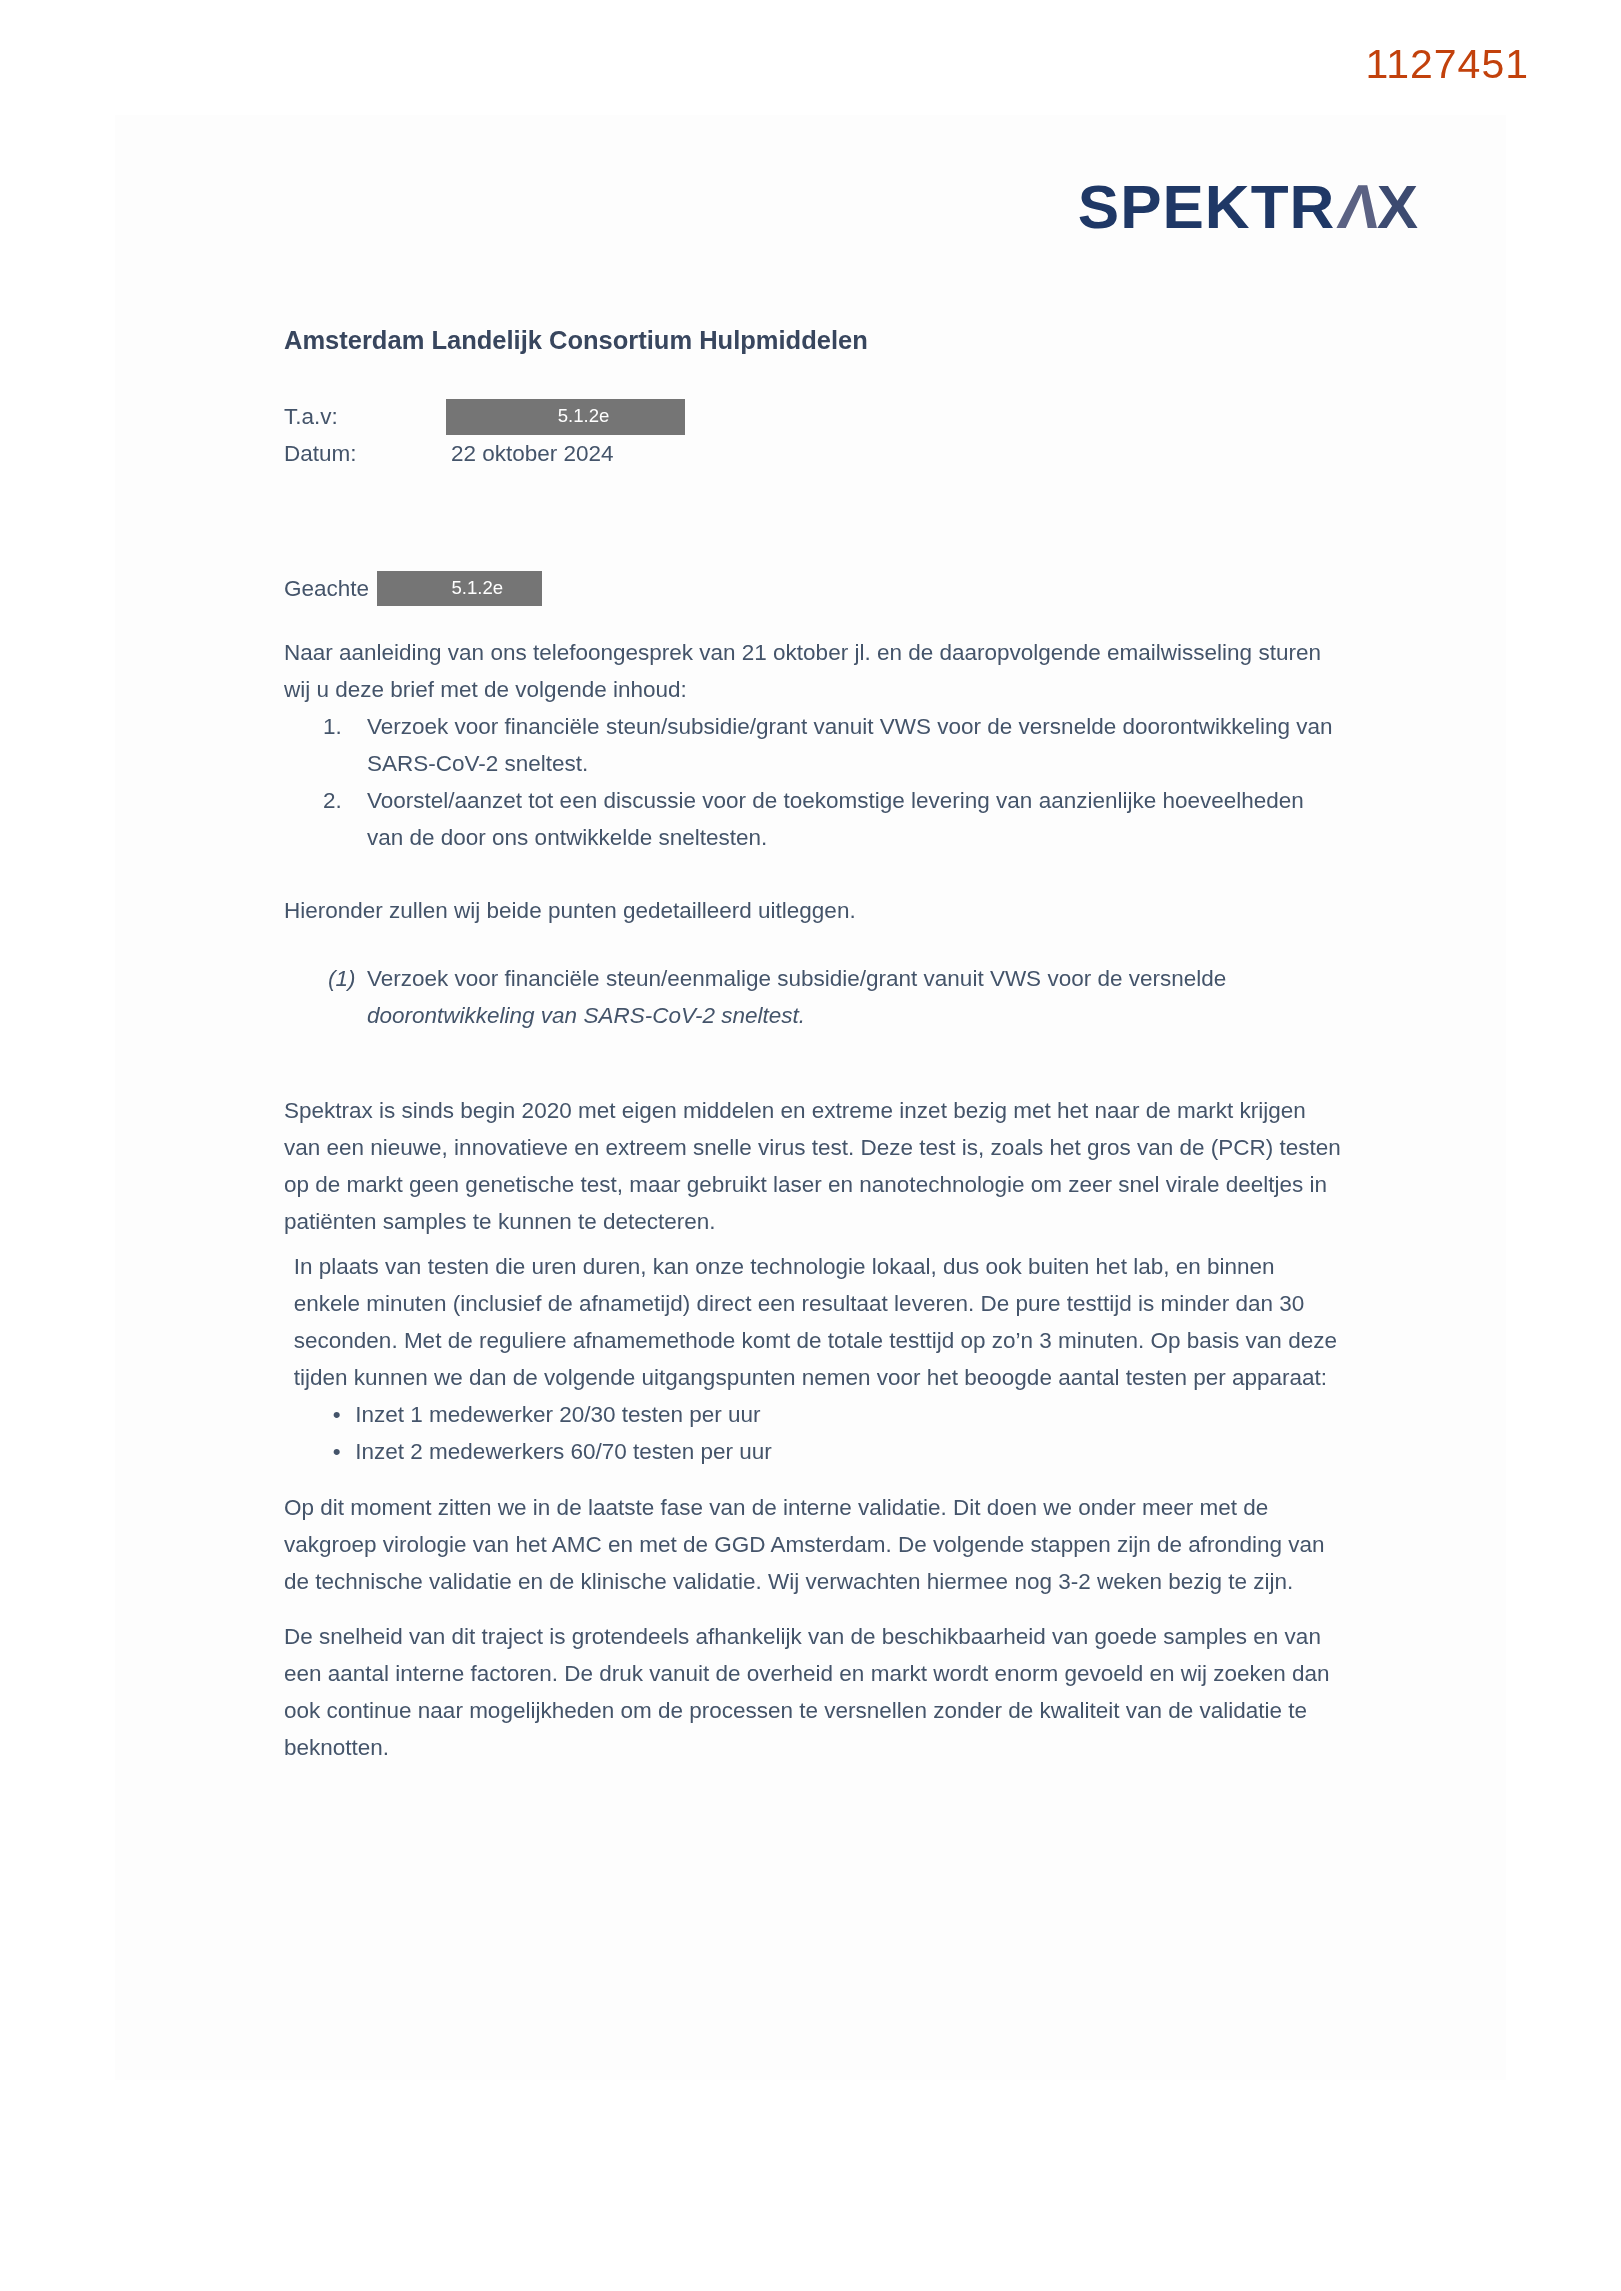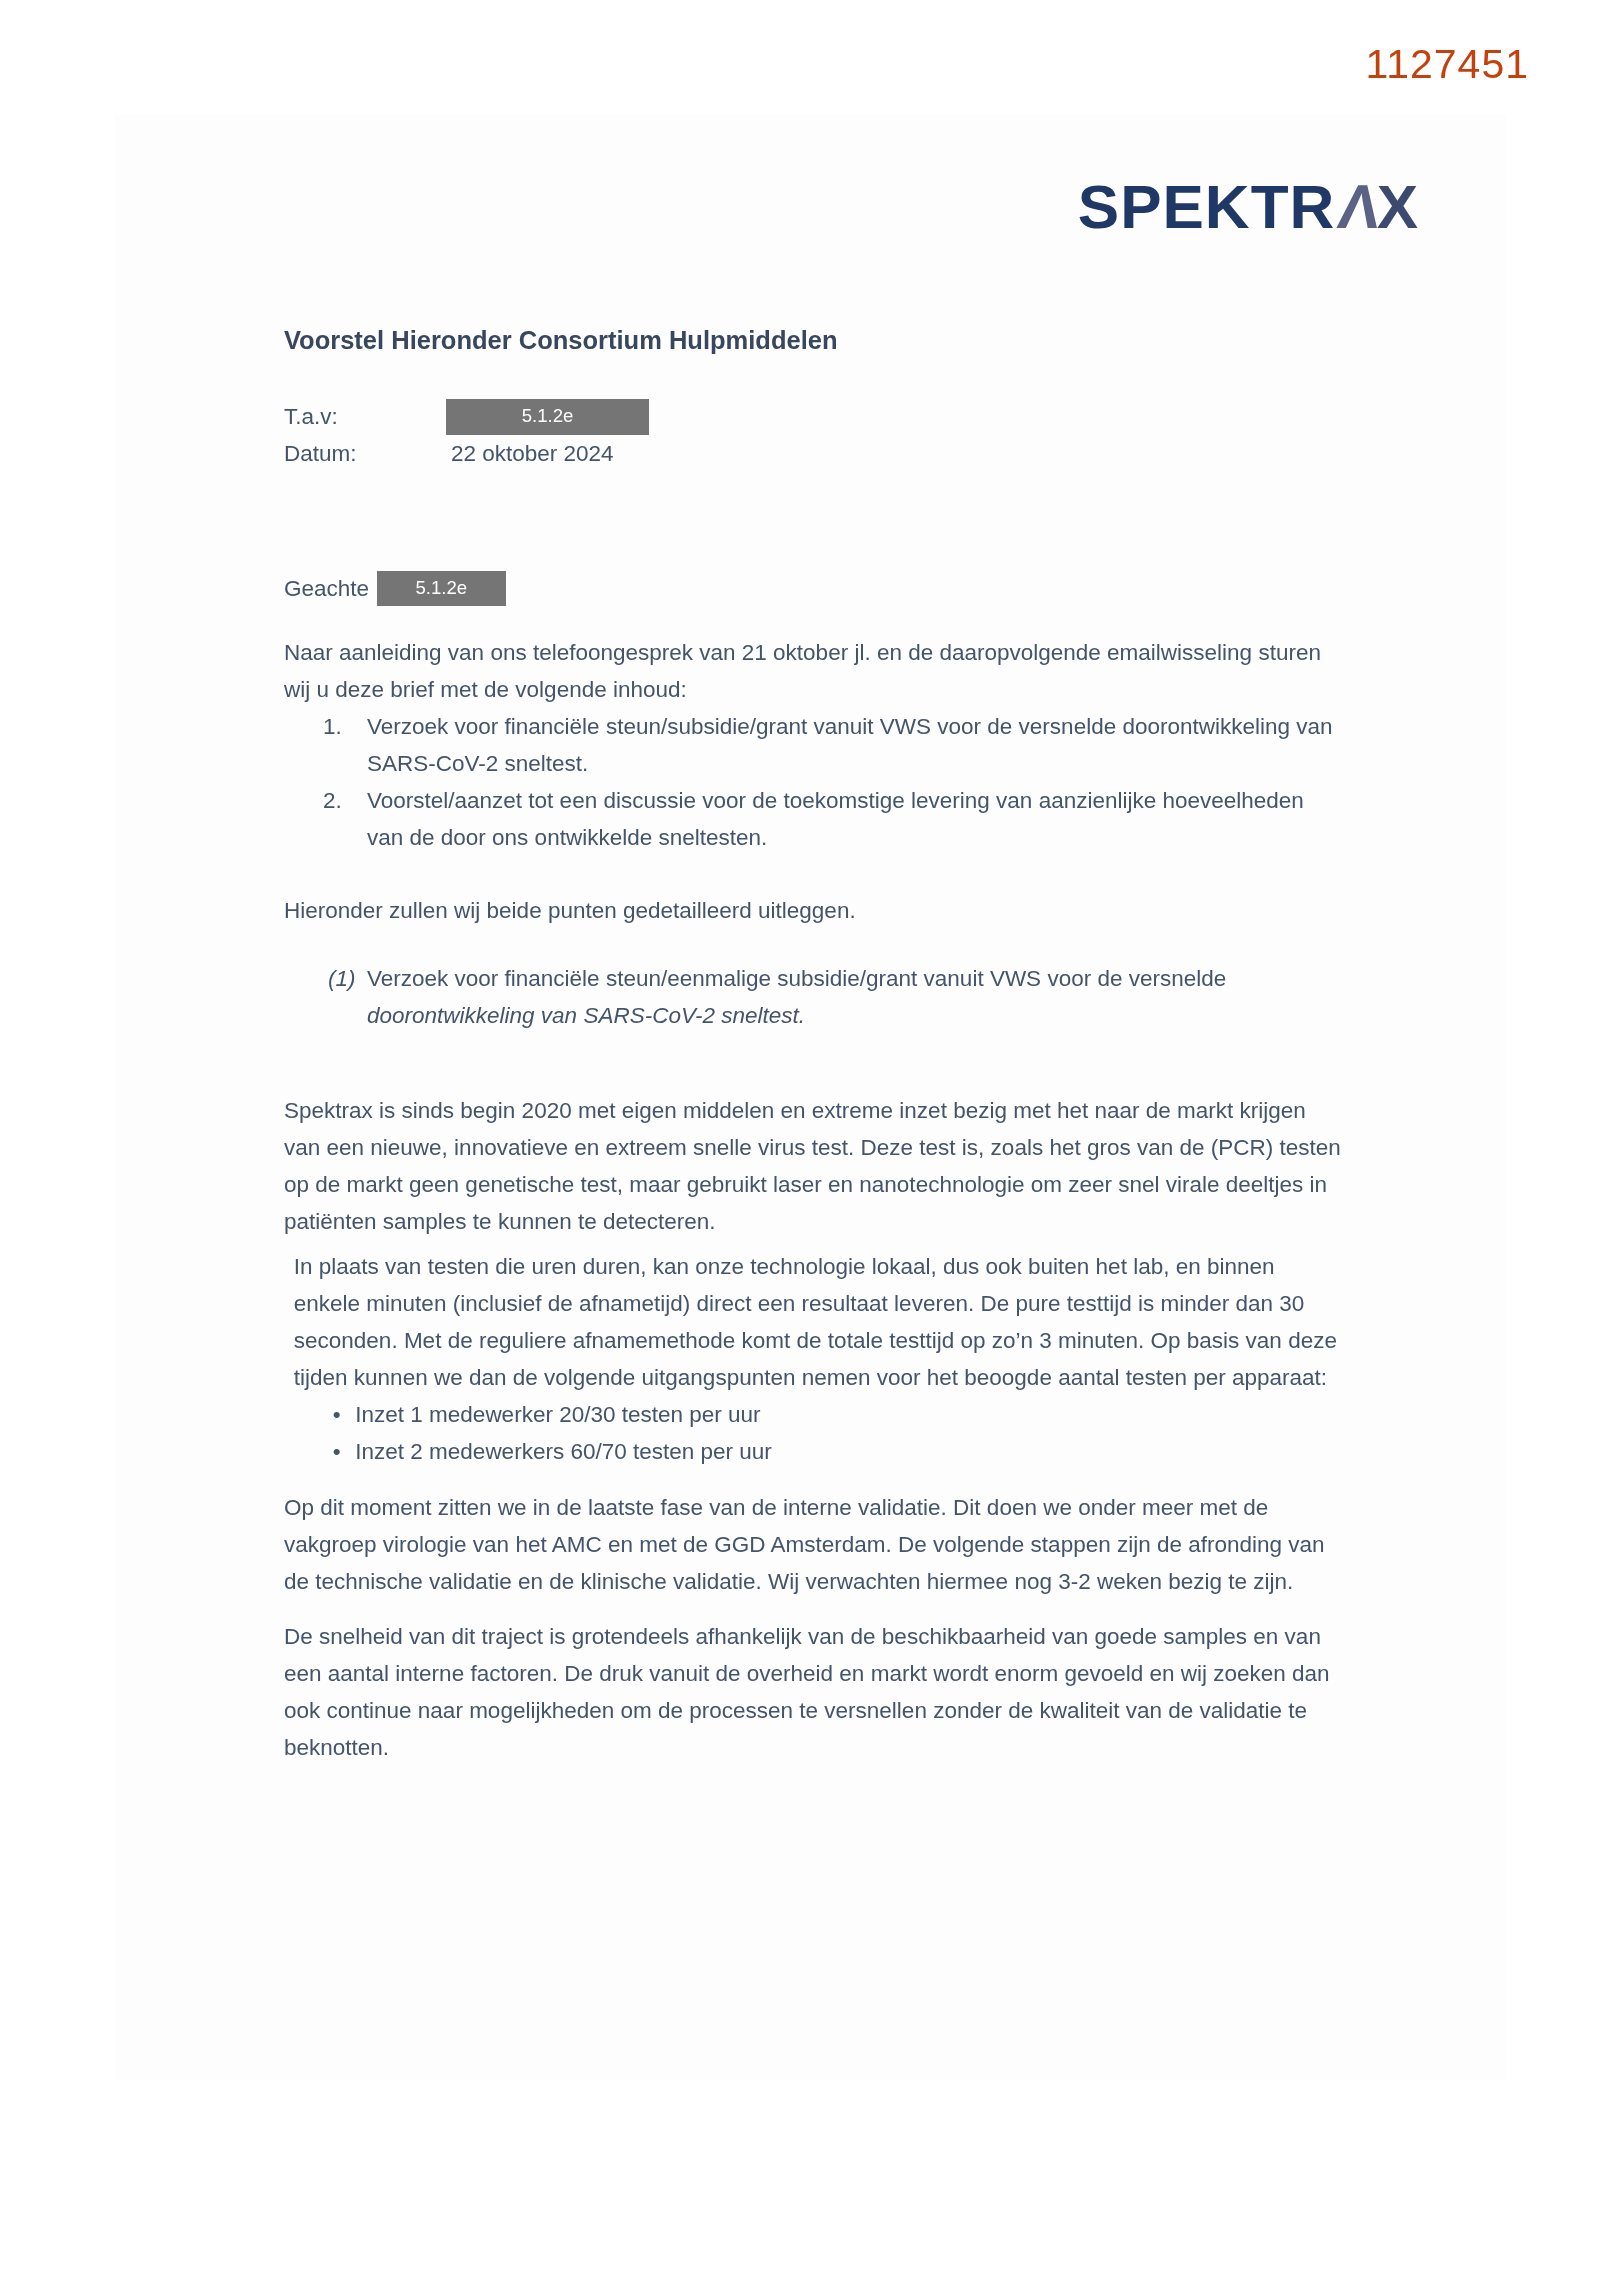--- a/index.html
+++ b/index.html
@@ -76,20 +76,21 @@
     flex: none;
   }
   .redaction {
     background: #757575;
     color: #ffffff;
     font-size: 18.6px;
     display: flex;
     align-items: center;
     justify-content: center;
     line-height: 1;
+    padding-left: 36px;
   }
   .redaction-tav {
     width: 203px;
     height: 36px;
   }
   .meta-value {
     padding-left: 4.9px;
   }
   .salutation {
     display: flex;
@@ -143,21 +144,21 @@
 <div class="scan-area"></div>
 
 <div class="stamp">1127451</div>
 
 <div class="logo">
   <span>SPEKTR</span><span class="logo-lambda">Λ</span><span class="logo-x">X</span>
 </div>
 
 <div class="content">
 
-  <h1 class="doc-title">Voorstel Hieronder Consortium Hulpmiddelen</h1>
+  <h1 class="doc-title">Amsterdam Landelijk Consortium Hulpmiddelen</h1>
 
   <div class="meta-row">
     <span class="meta-label">T.a.v:</span>
     <span class="redaction redaction-tav">5.1.2e</span>
   </div>
   <div class="meta-row">
     <span class="meta-label">Datum:</span>
     <span class="meta-value">22 oktober 2024</span>
   </div>
 

